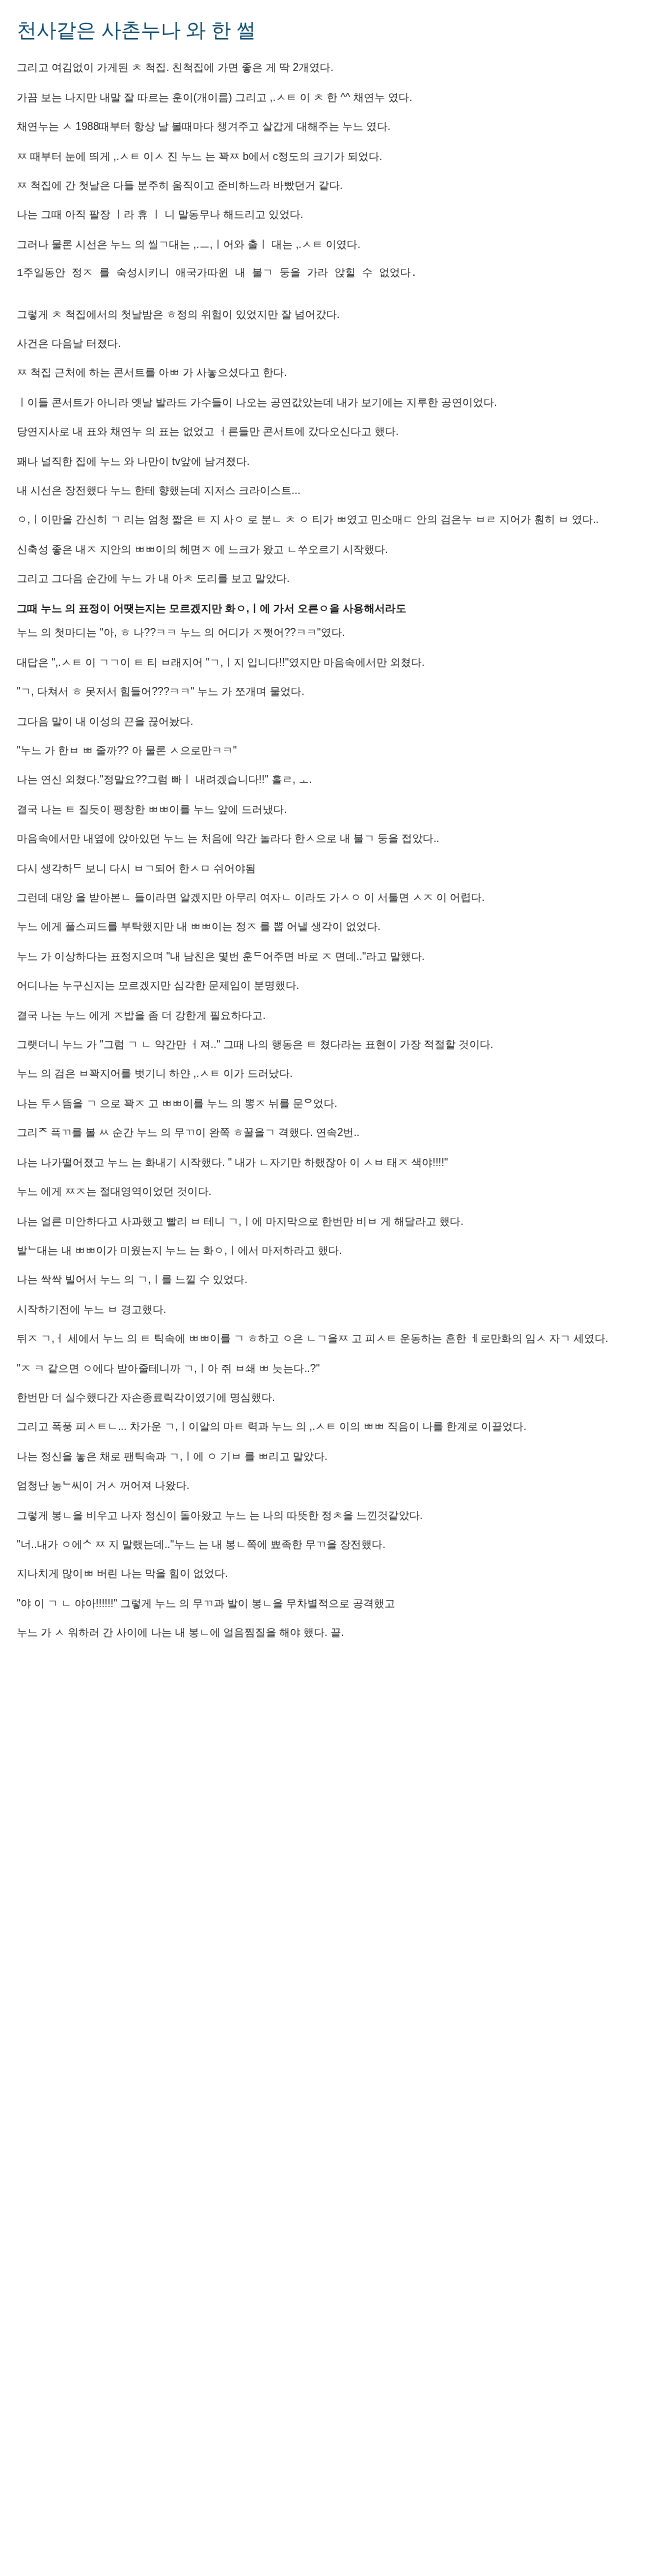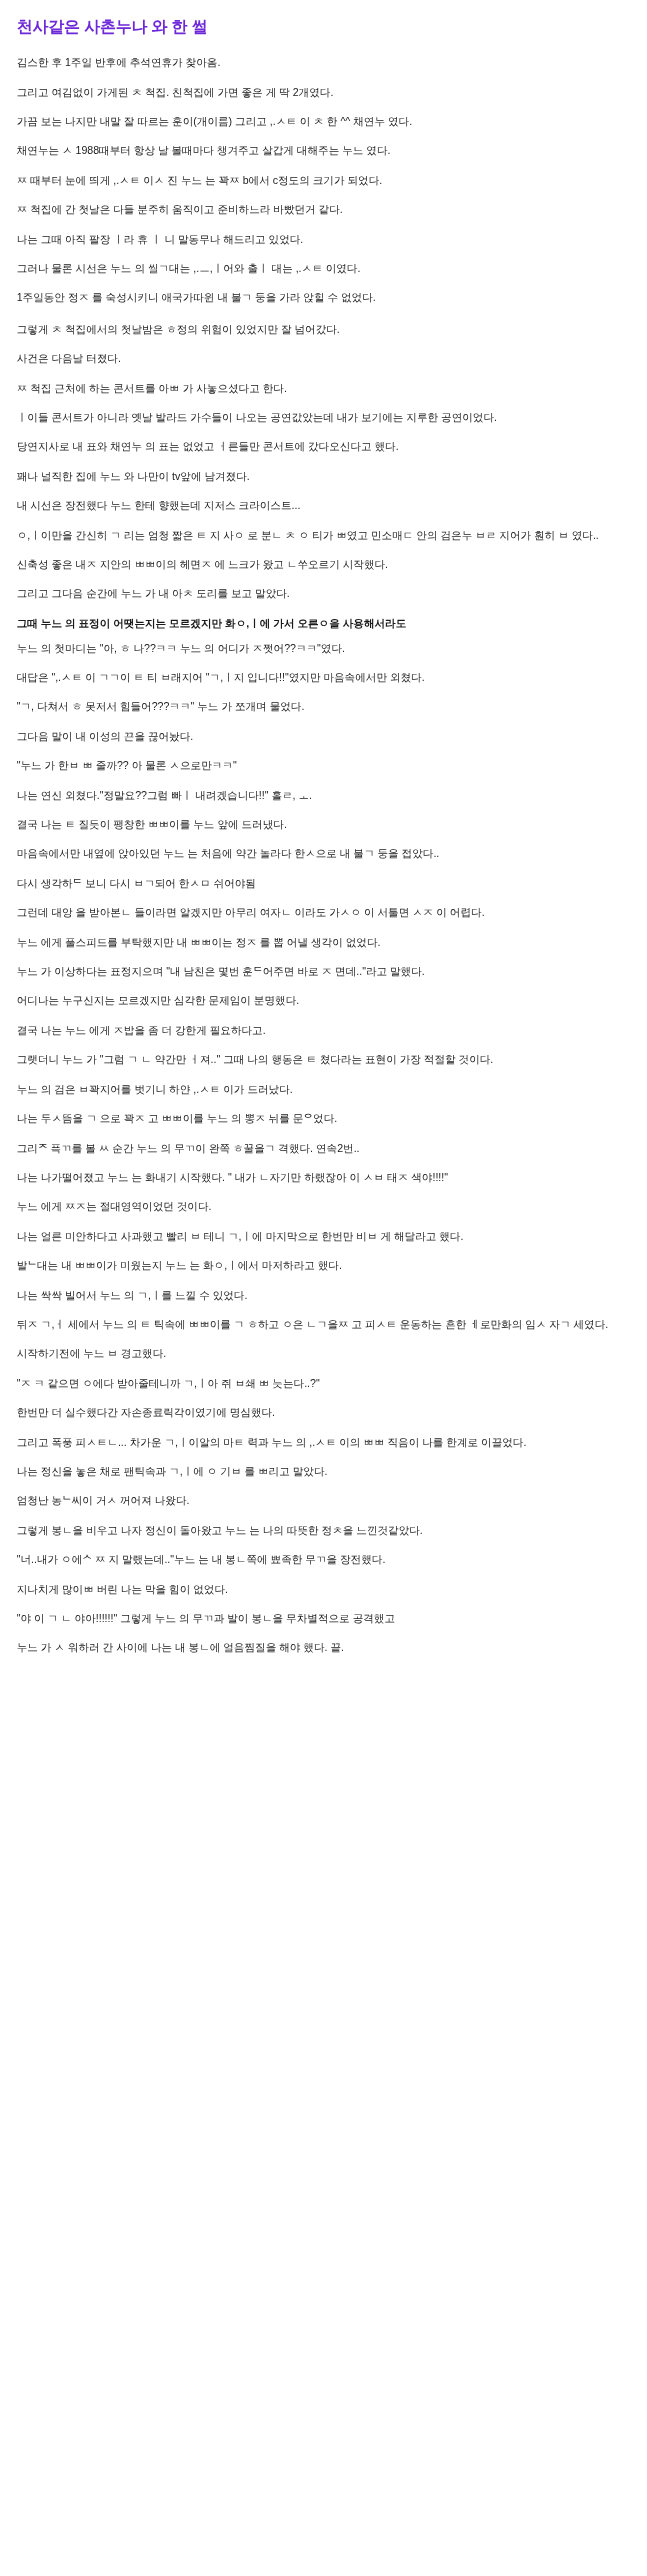--- a/index.html
+++ b/index.html
@@ -11,50 +11,50 @@
     width: 648px;
     font-family: "Liberation Sans", sans-serif;
     color: #222222;
   }
   .page {
     width: 648px;
     box-sizing: border-box;
     padding: 13px 16.7px 24px 16.7px;
   }
   .title {
-    font-size: 16px;
-    font-weight: bold;
-    color: #6d28d9;
+    font-size: 20px;
+    font-weight: normal;
+    color: #0c4a6e;
     letter-spacing: -0.2px;
     margin: 3.7px 0 16.7px 0;
     line-height: 1.3;
   }
   .para {
     font-size: 10.6px;
     line-height: 1.55;
     color: #1a1a1a;
     margin: 0 0 13px 0;
     word-break: break-all;
     white-space: pre-wrap;
   }
   .para.gap-lg {
-    margin-bottom: 15px;
+    margin-bottom: 24px;
+    font-family: Liberation Mono, monospace;
   }
   .para.tight {
     margin-bottom: 8.3px;
     font-weight: bold;
   }
 </style>
 </head>
 <body>
 
 <div class="page">
   <h1 class="title">천사같은 사촌누나 와 한 썰</h1>
   <div>
-    <p class="para">김스한 후 1주일 반후에 추석연휴가 찾아옴.</p>
     <p class="para">그리고 여김없이 가게된 ㅊ 척집. 친척집에 가면 좋은 게 딱 2개였다.</p>
     <p class="para">가끔 보는 나지만 내말 잘 따르는 훈이(개이름) 그리고 ,.ㅅㅌ 이 ㅊ 한 ^^ 채연누 였다.</p>
     <p class="para">채연누는 ㅅ 1988때부터 항상 날 볼때마다 챙겨주고 살갑게 대해주는 누느 였다.</p>
     <p class="para">ㅉ 때부터 눈에 띄게 ,.ㅅㅌ 이ㅅ 진 누느 는 꽉ㅉ b에서 c정도의 크기가 되었다.</p>
     <p class="para">ㅉ 척집에 간 첫날은 다들 분주히 움직이고 준비하느라 바빴던거 같다.</p>
     <p class="para">나는 그때 아직 팔장 ㅣ라 휴 ㅣ 니 말동무나 해드리고 있었다.</p>
     <p class="para">그러나 물론 시선은 누느 의 씰ㄱ대는 ,.ㅡ,ㅣ어와 출ㅣ 대는 ,.ㅅㅌ 이였다.</p>
     <p class="para gap-lg">1주일동안 정ㅈ 를 숙성시키니 애국가따윈 내 불ㄱ 둥을 가라 앉힐 수 없었다.</p>
     <p class="para">그렇게 ㅊ 척집에서의 첫날밤은 ㅎ정의 위험이 있었지만 잘 넘어갔다.</p>
     <p class="para">사건은 다음날 터졌다.</p>
@@ -83,22 +83,22 @@
     <p class="para">결국 나는 누느 에게 ㅈ밥을 좀 더 강한게 필요하다고.</p>
     <p class="para">그랫더니 누느 가 "그럼 ㄱ ㄴ 약간만 ㅓ져.." 그때 나의 행동은 ㅌ 쳤다라는 표현이 가장 적절할 것이다.</p>
     <p class="para">누느 의 검은 ㅂ꽉지어를 벗기니 하얀 ,.ㅅㅌ 이가 드러났다.</p>
     <p class="para">나는 두ㅅ뜸을 ㄱ 으로 꽉ㅈ 고 ㅃㅃ이를 누느 의 뽕ㅈ 뉘를 문ᄋ었다.</p>
     <p class="para">그리ᄌ 픅ㄲ를 볼 ㅆ 순간 누느 의 무ㄲ이 완쪽 ㅎ꿀을ㄱ 격했다. 연속2번..</p>
     <p class="para">나는 나가떨어졌고 누느 는 화내기 시작했다. " 내가 ㄴ자기만 하랬잖아 이 ㅅㅂ 태ㅈ 색야!!!!"</p>
     <p class="para">누느 에게 ㅉㅈ는 절대영역이었던 것이다.</p>
     <p class="para">나는 얼른 미안하다고 사과했고 빨리 ㅂ 테니 ㄱ,ㅣ에 마지막으로 한번만 비ㅂ 게 해달라고 했다.</p>
     <p class="para">발ᄂ대는 내 ㅃㅃ이가 미웠는지 누느 는 화ㅇ,ㅣ에서 마저하라고 했다.</p>
     <p class="para">나는 싹싹 빌어서 누느 의 ㄱ,ㅣ를 느낄 수 있었다.</p>
+    <p class="para">시작하기전에 누느 ㅂ 경고했다.</p>
     <p class="para">뒤ㅈ ㄱ,ㅓ 세에서 누느 의 ㅌ 틱속에 ㅃㅃ이를 ㄱ ㅎ하고 ㅇ은 ㄴㄱ을ㅉ 고 피ㅅㅌ 운동하는 흔한 ㅔ로만화의 임ㅅ 자ㄱ 세였다.</p>
-    <p class="para">시작하기전에 누느 ㅂ 경고했다.</p>
     <p class="para">"ㅈ ㅋ 같으면 ㅇ에다 받아줄테니까 ㄱ,ㅣ아 쥐 ㅂ쇄 ㅃ 늣는다..?"</p>
     <p class="para">한번만 더 실수했다간 자손종료릭각이였기에 명심했다.</p>
     <p class="para">그리고 폭풍 피ㅅㅌㄴ... 차가운 ㄱ,ㅣ이알의 마ㅌ 력과 누느 의 ,.ㅅㅌ 이의 ㅃㅃ 직음이 나를 한계로 이끌었다.</p>
     <p class="para">나는 정신을 놓은 채로 팬틱속과 ㄱ,ㅣ에 ㅇ 기ㅂ 를 ㅃ리고 말았다.</p>
     <p class="para">엄청난 농ᄂ씨이 거ㅅ 꺼어져 나왔다.</p>
     <p class="para">그렇게 봉ㄴ을 비우고 나자 정신이 돌아왔고 누느 는 나의 따뜻한 정ㅊ을 느낀것같았다.</p>
     <p class="para">"너..내가 ㅇ에ᄉ ㅉ 지 말랬는데.."누느 는 내 봉ㄴ쪽에 뾰족한 무ㄲ을 장전했다.</p>
     <p class="para">지나치게 많이ㅃ 버린 나는 막을 힘이 없었다.</p>
     <p class="para">"야 이 ㄱ ㄴ 야아!!!!!!" 그렇게 누느 의 무ㄲ과 발이 봉ㄴ을 무차별적으로 공격했고</p>
     <p class="para">누느 가 ㅅ 워하러 간 사이에 나는 내 봉ㄴ에 얼음찜질을 해야 했다. 끝.</p>

